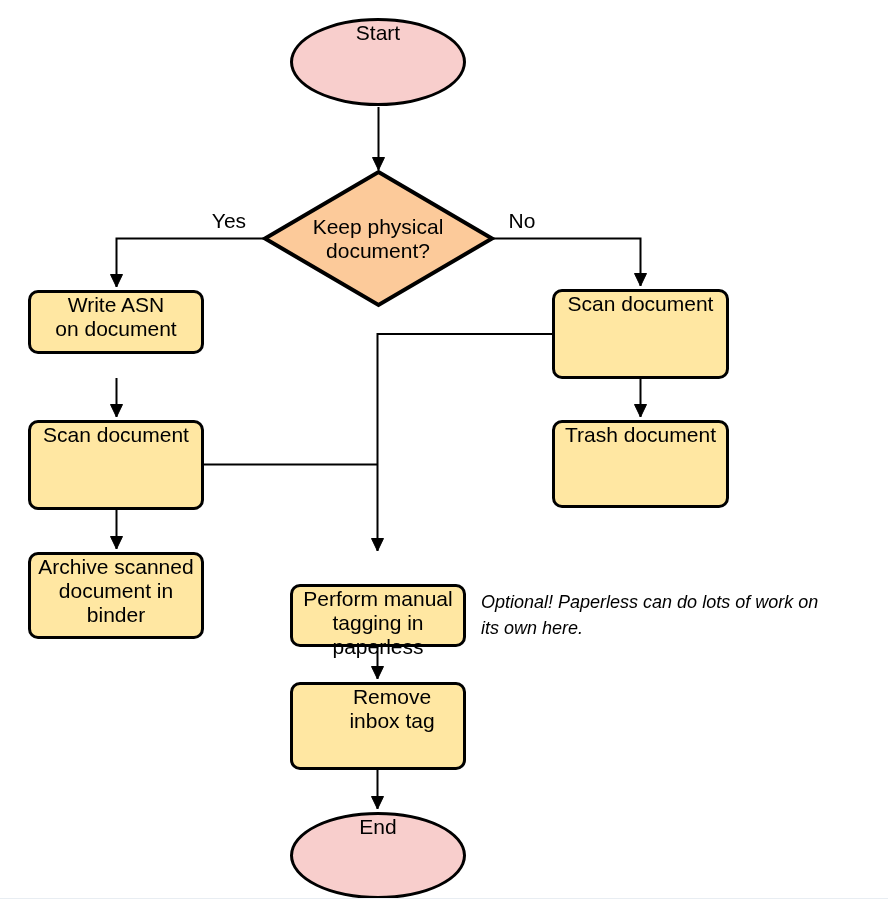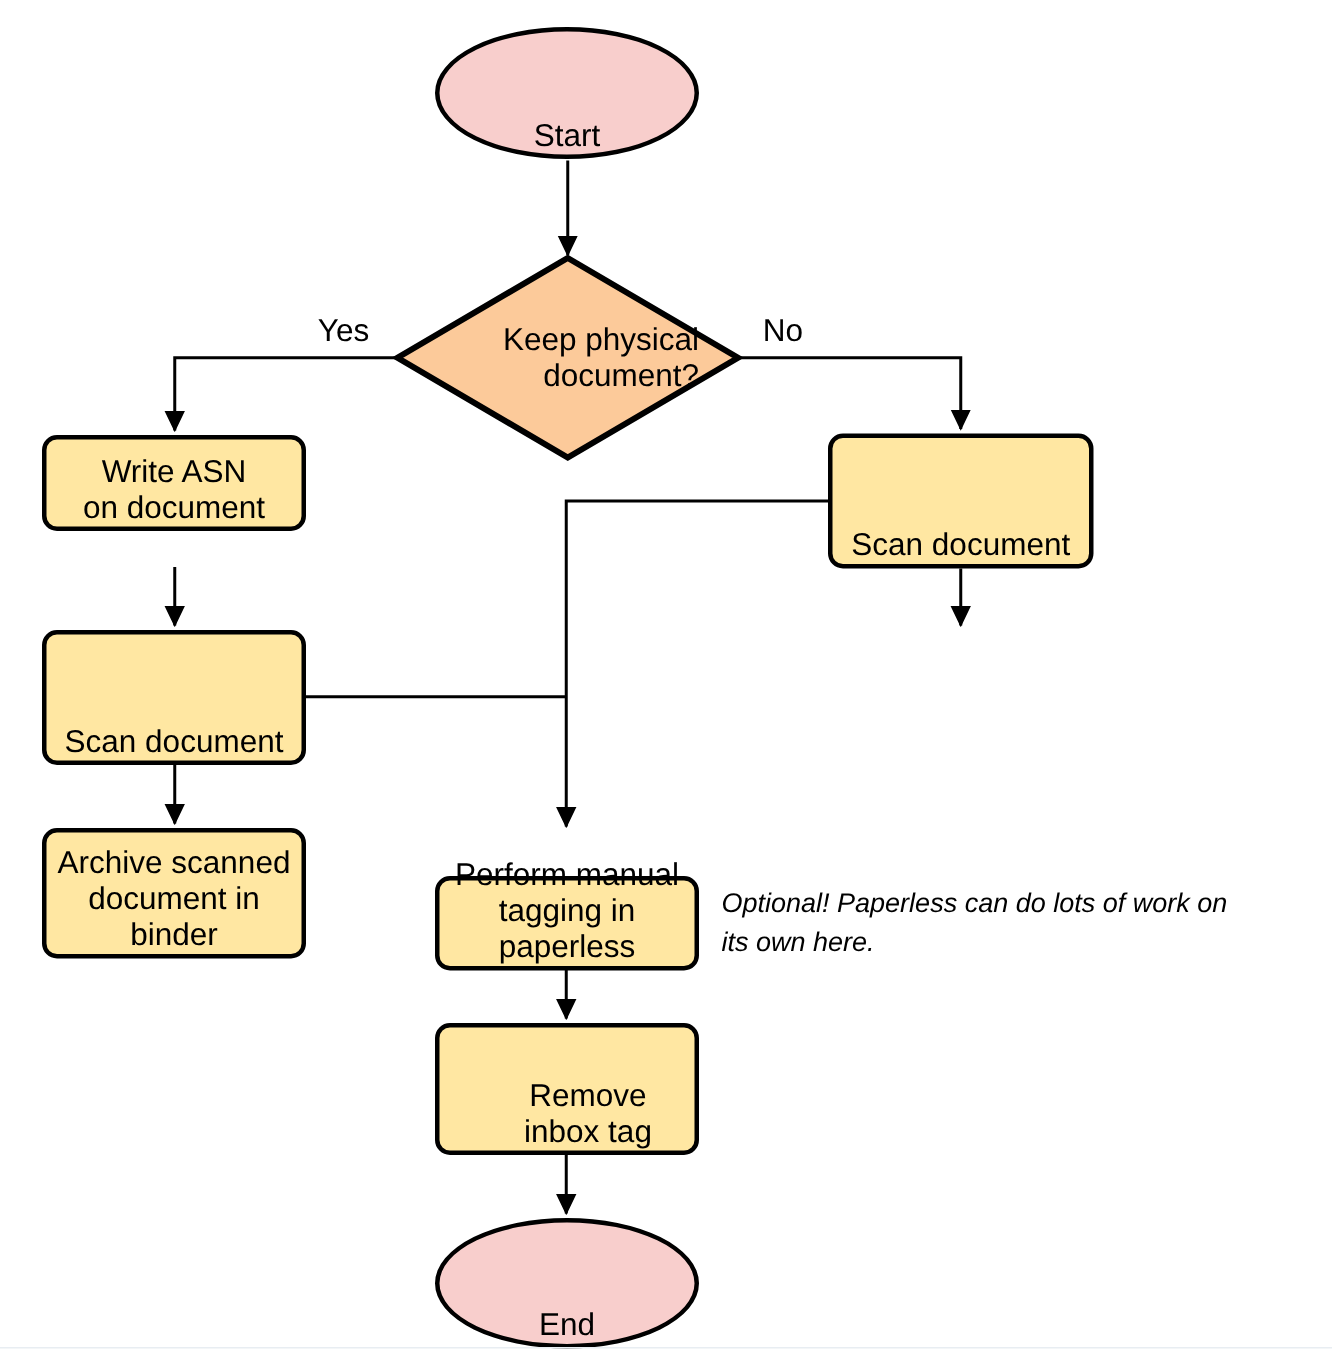--- a/index.html
+++ b/index.html
@@ -32,21 +32,21 @@
   }
   svg.connectors polygon.decision-shape {
     fill: var(--decision-fill, #FCCA9A);
     stroke: var(--stroke, #000);
     stroke-width: 4;
     stroke-linejoin: miter;
   }
   .node {
     position: absolute;
     display: flex;
-    align-items: flex-end;
+    align-items: flex-start;
     justify-content: center;
     text-align: center;
     font-size: 21px;
     line-height: 24px;
   }
   .node .lbl { white-space: pre-line; }
   .process {
     background: var(--process-fill, #FFE7A2);
     border: 3px solid var(--stroke, #000);
     border-radius: 10px;
@@ -60,21 +60,21 @@
     position: absolute;
     display: flex;
     align-items: center;
     justify-content: center;
     text-align: center;
     font-size: 21px;
     line-height: 24px;
   }
   
   #n-start       { left: 290px; top: 18px;  width: 176px; height: 88px; }
-  #n-decision-lb { left: 266px; top: 196px; width: 200px; height: 86px; text-align: right; }
+  #n-decision-lb { left: 278px; top: 196px; width: 200px; height: 86px; }
   #n-write-asn   { left: 28px;  top: 290px; width: 176px; height: 64px; }
   #n-scan-left   { left: 28px;  top: 420px; width: 176px; height: 90px; }
   #n-archive     { left: 28px;  top: 552px; width: 176px; height: 87px; }
   #n-scan-right  { left: 552px; top: 289px; width: 177px; height: 90px; }
   #n-trash       { left: 552px; top: 420px; width: 177px; height: 88px; }
   #n-perform     { left: 290px; top: 584px; width: 176px; height: 63px; }
   #n-remove      { left: 290px; top: 682px; width: 176px; height: 88px; padding-left: 28px; }
   #n-end         { left: 290px; top: 812px; width: 176px; height: 87px; }
   .edge-label {
     position: absolute;
@@ -151,20 +151,23 @@
   <div class="node process" id="n-archive">
     <span class="lbl">Archive scanned
 document in
 binder</span>
   </div>
 
   <div class="node process" id="n-scan-right">
     <span class="lbl">Scan document</span>
   </div>
 
+  <div class="node process" id="n-trash">
+    <span class="lbl">Trash document</span>
+  </div>
 
   <div class="node process" id="n-perform">
     <span class="lbl">Perform manual
 tagging in
 paperless</span>
   </div>
 
   <div class="node process" id="n-remove">
     <span class="lbl">Remove
 inbox tag</span>

